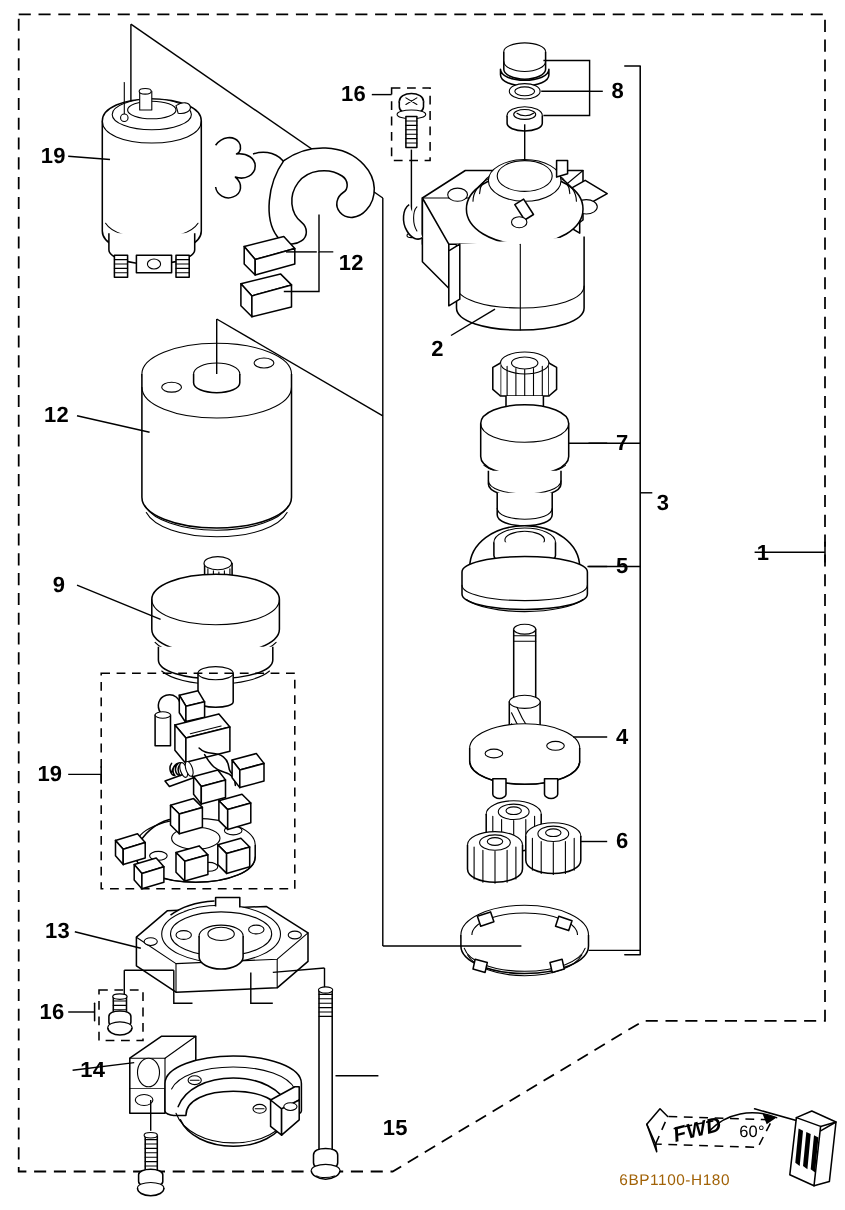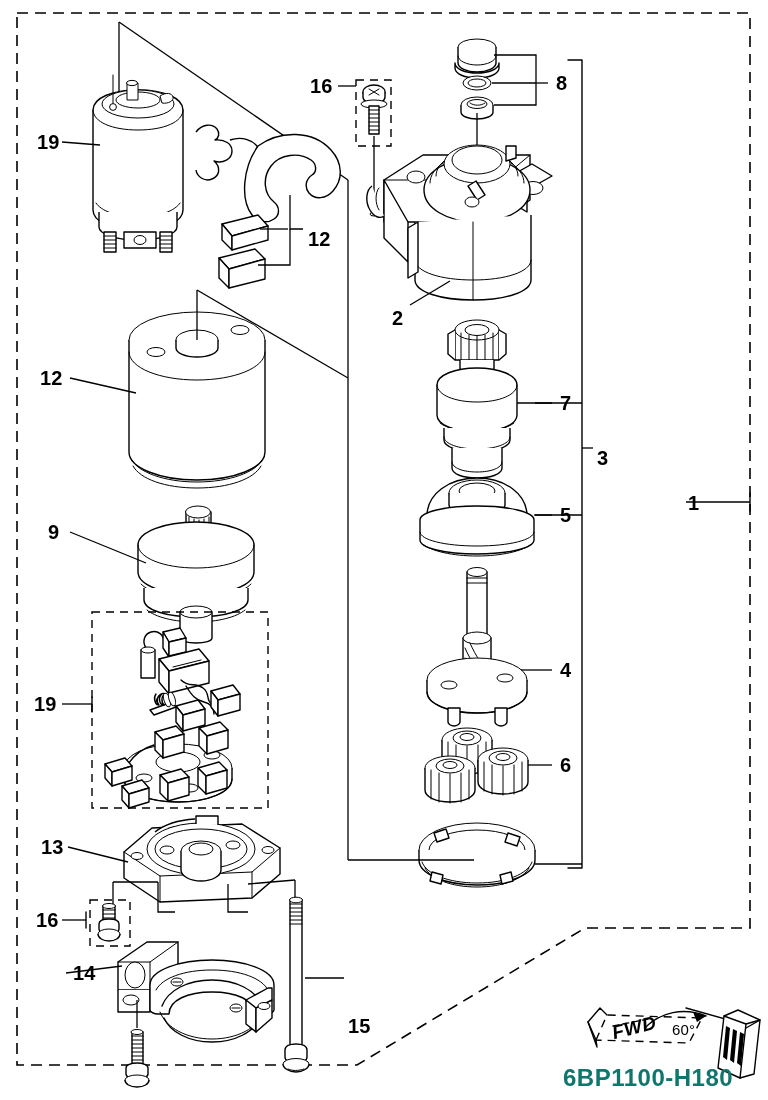--- a/index.html
+++ b/index.html
@@ -32,23 +32,23 @@
     white-space: nowrap;
     line-height: 1;
   }
   .lbl-sm {
     font-size: 13px;
     font-weight: 400;
   }
   .code {
     position: absolute;
     font-family: "Liberation Sans", sans-serif;
-    font-size: 24px;
-    font-weight: 700;
-    color: #0f766e;
+    font-size: 14px;
+    font-weight: 400;
+    color: #a16207;
     letter-spacing: 0.5px;
     white-space: nowrap;
   }
   .fwd-txt {
     position: absolute;
     font-family: "Liberation Sans", sans-serif;
     font-size: 19px;
     font-weight: 700;
     font-style: italic;
     color: #000;

